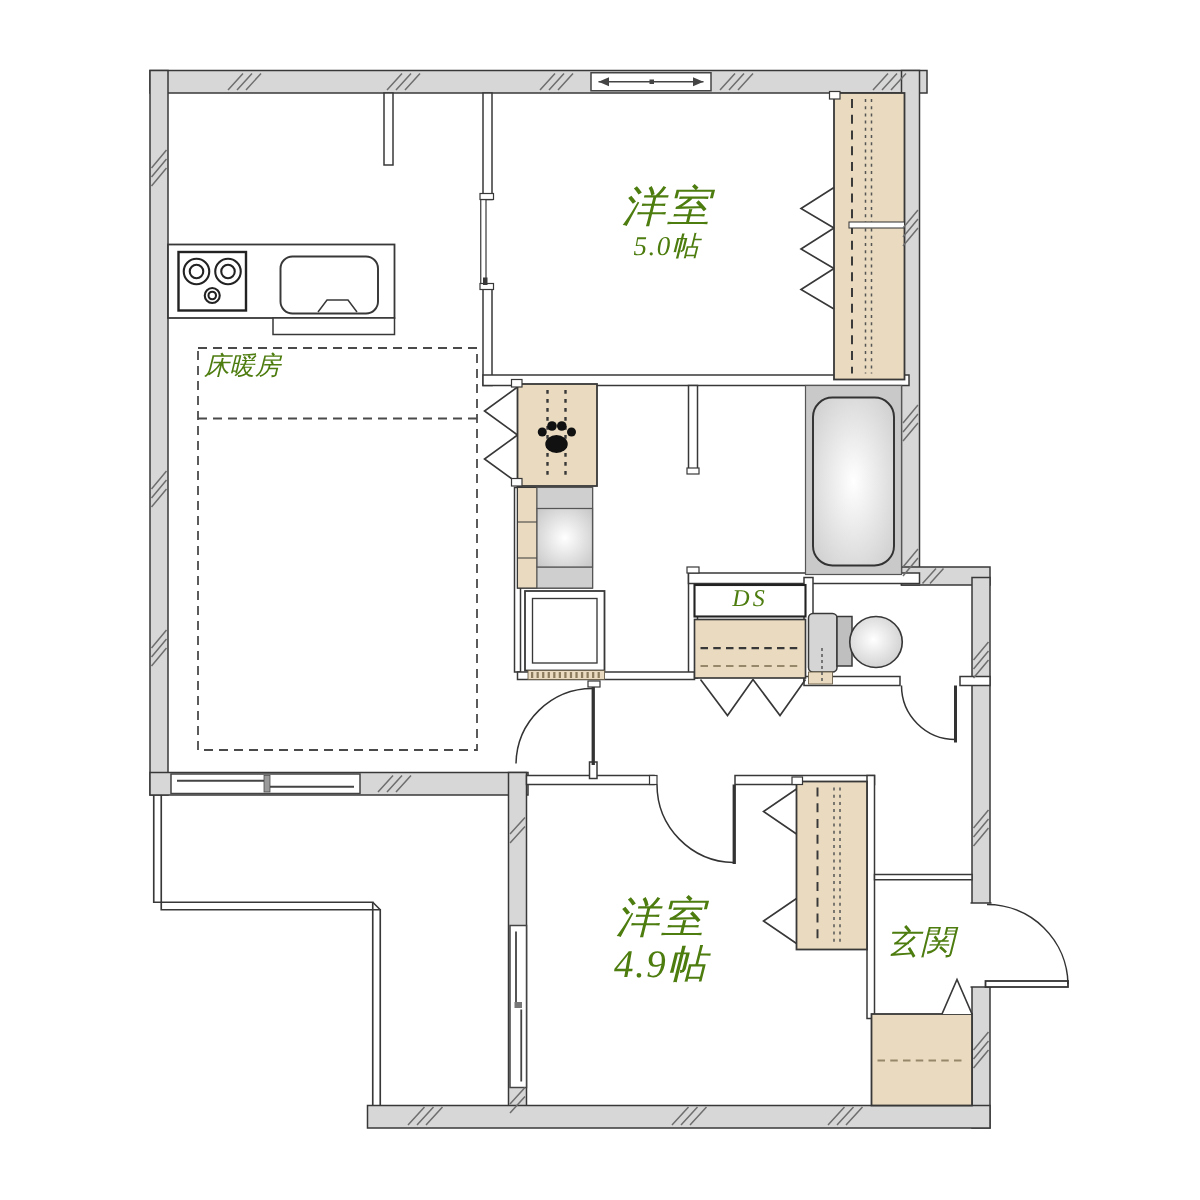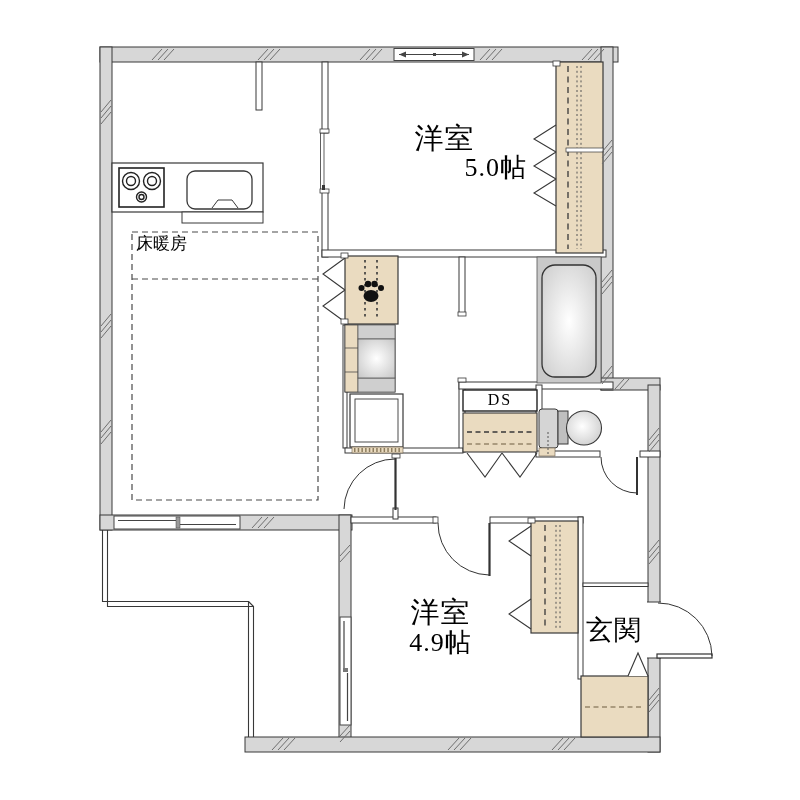--- a/index.html
+++ b/index.html
@@ -1,19 +1,19 @@
 <!DOCTYPE html>
 <html><head>
 <meta charset="utf-8">
 <style>
   html,body{margin:0;padding:0;background:#ffffff;}
   .plan{position:relative;width:800px;height:800px;background:#ffffff;overflow:hidden;
         font-family:"Liberation Serif","DejaVu Serif",serif;}
   .plan svg{position:absolute;left:0;top:0;}
-  .lbl{position:absolute;color:#000000;text-align:center;
+  .lbl{position:absolute;color:#4d7c0f;font-style:italic;text-align:center;
        white-space:nowrap;line-height:1;letter-spacing:1px;}
   .lbl.left{text-align:left;letter-spacing:0;}
 </style>
 </head>
 <body>
 
 <div class="plan">
 <svg width="800" height="800" viewBox="0 0 800 800">
   <defs>
     <radialGradient id="tubGrad" cx="50%" cy="50%" r="65%">
@@ -222,25 +222,25 @@
     <path d="M649,700 l10,-12 m-10,18 l10,-12 m-10,18 l10,-12"></path>
     <path d="M272,750 l11,-12 m-5,12 l11,-12 m-5,12 l11,-12"></path>
     <path d="M448,750 l11,-12 m-5,12 l11,-12 m-5,12 l11,-12"></path>
     <path d="M552,750 l11,-12 m-5,12 l11,-12 m-5,12 l11,-12"></path>
     <path d="M340,556 l10,-11 m-10,17 l10,-11"></path>
     <path d="M340,736 l10,-11 m-10,17 l10,-11"></path>
   </g>
 </svg>
 
 <div class="lbl" style="left:362px;top:124px;width:165px;font-size:29px;">洋室</div>
-<div class="lbl" style="left:362px;top:155px;width:165px;font-size:26px;text-align:right;">5.0帖</div>
+<div class="lbl" style="left:362px;top:155px;width:165px;font-size:18px;">5.0帖</div>
 
 
 <div class="lbl left" style="left:136px;top:235px;font-size:17px;">床暖房</div>
 
 
 <div class="lbl" style="left:358px;top:598px;width:165px;font-size:29px;">洋室</div>
 <div class="lbl" style="left:358px;top:630px;width:165px;font-size:26px;">4.9帖</div>
 
-<div class="lbl" style="left:583px;top:617px;width:62px;font-size:27px;">玄関</div>
+<div class="lbl" style="left:583px;top:617px;width:62px;font-size:22px;">玄関</div>
 
 <div class="lbl" style="left:463px;top:392px;width:74px;font-size:16px;letter-spacing:2px;">DS</div>
 </div>
 
 </body></html>

